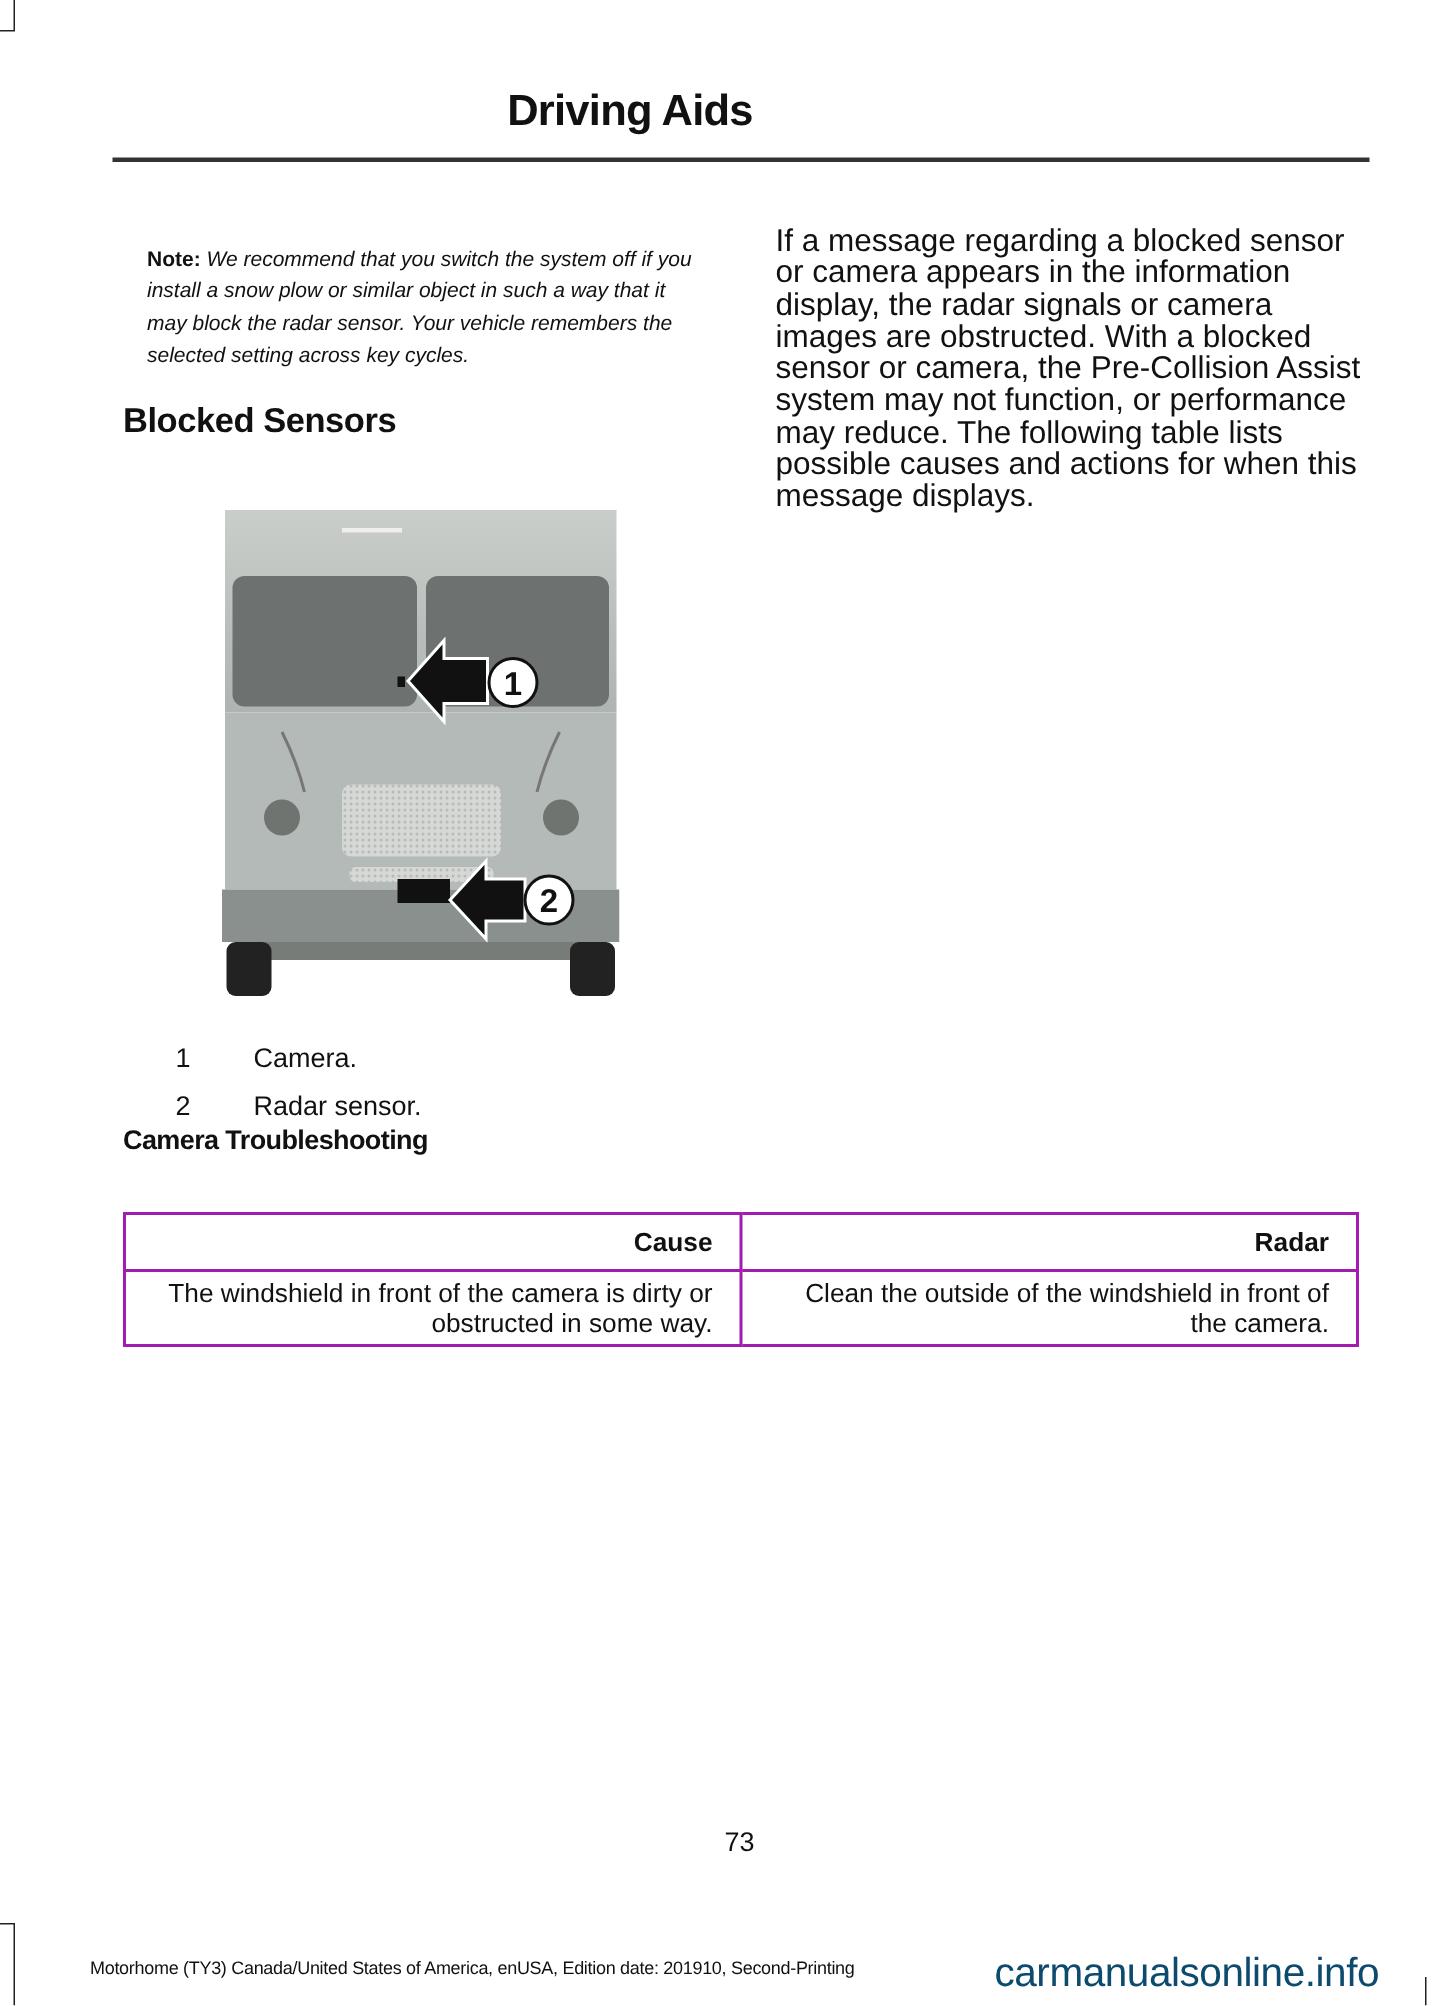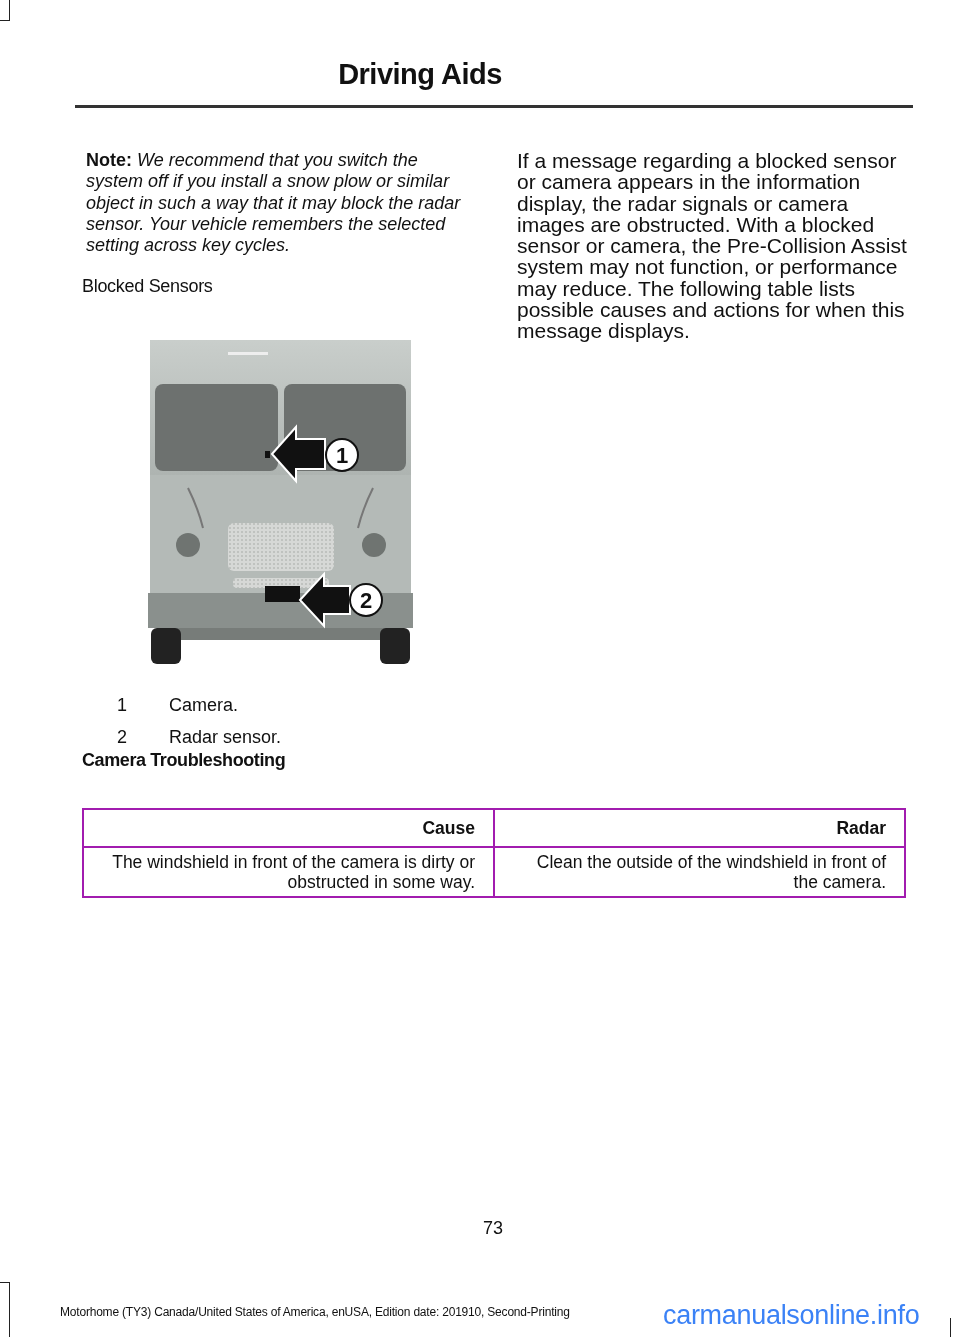--- a/index.html
+++ b/index.html
@@ -3,38 +3,38 @@
 <meta charset="utf-8">
 <style>
   html, body { margin:0; padding:0; background:#ffffff; }
   body { width:960px; height:1337px; position:relative; overflow:hidden; font-family:"Liberation Sans", sans-serif; color:#111; }
   .crop { position:absolute; background:#222; }
   .header-title { position:absolute; top:58px; left:0; width:812px; text-align:center; }
   .header-title span { display:inline-block; margin-left:28px; font-family:"Liberation Sans", sans-serif; font-weight:bold; font-size:29px; letter-spacing:-0.5px; }
   .rule { position:absolute; top:105px; left:75px; width:838px; height:3px; background:#333; }
   .col-left { position:absolute; left:82px; top:146px; width:398px; }
   .col-right { position:absolute; left:513px; top:146px; width:400px; }
-  .note { font-size:18px; line-height:21.3px; margin:4px; }
+  .note { font-size:14px; line-height:21.3px; margin:16px; }
   .note b { font-style:normal; }
   .note i { font-style:italic; }
-  .h2 { font-weight:normal; font-size:18px; margin:20px 0 0 0; letter-spacing:-0.3px; }
+  .h2 { font-weight:bold; font-size:23px; margin:20px 0 0 0; letter-spacing:-0.3px; }
   .para { font-size:21px; line-height:21.3px; margin:4px; }
   .figure { position:absolute; left:148px; top:338px; width:265px; height:326px; }
   .callouts { position:absolute; left:117px; top:694px; width:360px; }
   .callout { display:flex; font-size:18px; line-height:22px; margin-bottom:10px; }
   .callout .num { width:52px; }
   .h3 { position:absolute; left:82px; top:750px; font-weight:bold; font-size:18px; letter-spacing:-0.4px; }
   table { position:absolute; left:82px; top:808px; width:824px; border-collapse:collapse; font-size:17.5px; }
   th, td { border:2px solid #a21caf; text-align:right; padding:4px 18px; line-height:20px; }
   th { font-weight:bold; height:28px; }
   td { width:50%; }
   .pagenum { position:absolute; top:1218px; left:0; width:960px; text-align:center; font-size:18px; }
   .pagenum span { margin-left:26px; }
   .footer { position:absolute; top:1305px; left:60px; font-size:12px; letter-spacing:-0.2px; }
-  .watermark { position:absolute; top:1300px; left:663px; font-size:27px; color:#3b82f6; letter-spacing:-0.3px; }
+  .watermark { position:absolute; top:1300px; left:663px; font-size:27px; color:#0c4a6e; letter-spacing:-0.3px; }
 </style>
 </head>
 <body>
 
 <div class="crop" style="left:9px;top:0;width:1px;height:20px;"></div>
 <div class="crop" style="left:0;top:20px;width:10px;height:1px;"></div>
 <div class="crop" style="left:9px;top:1282px;width:1px;height:55px;"></div>
 <div class="crop" style="left:0;top:1282px;width:10px;height:1px;"></div>
 <div class="crop" style="left:950px;top:1318px;width:1px;height:19px;"></div>
 

